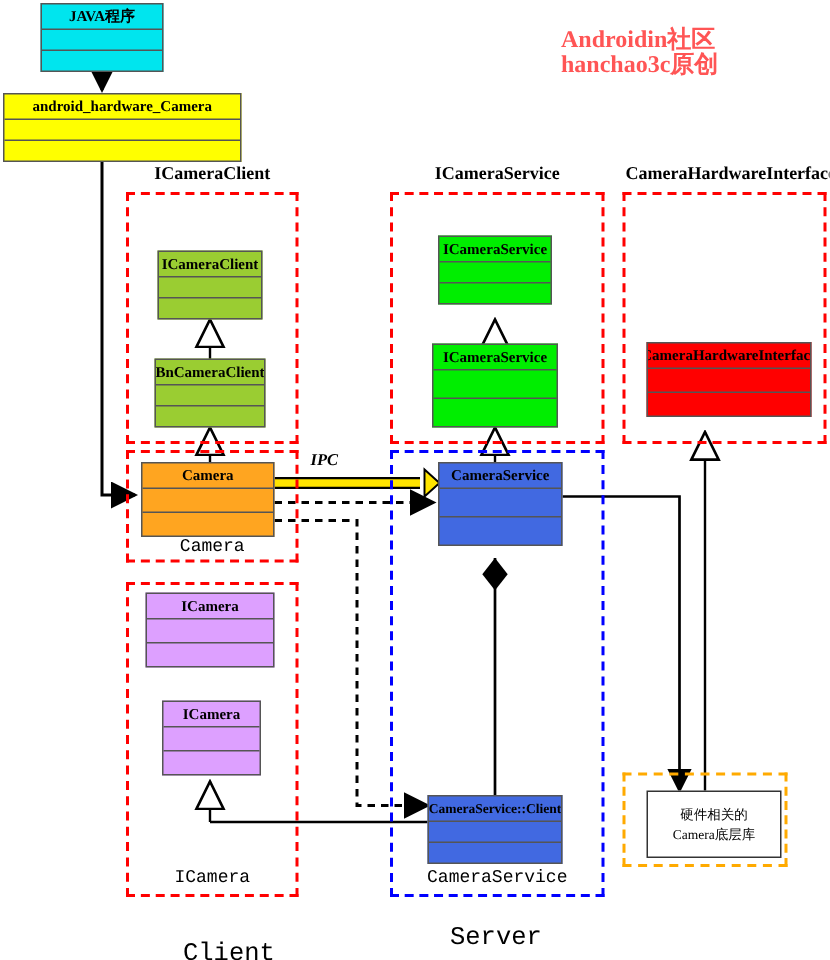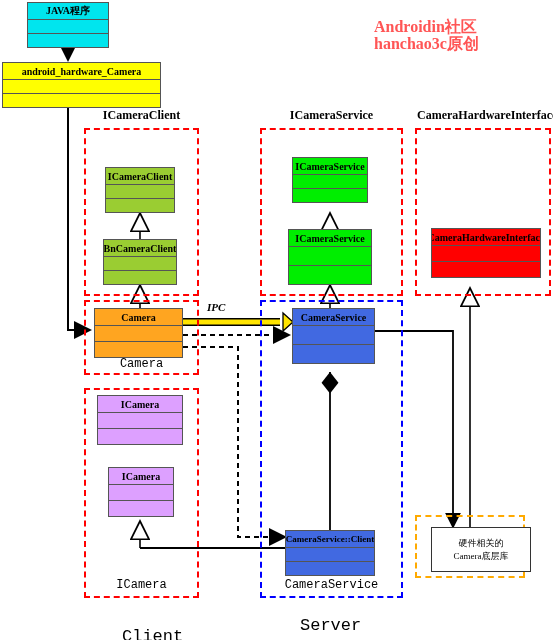--- a/index.html
+++ b/index.html
@@ -191,21 +191,21 @@
     <div class="r2"></div>
     <div class="r3"></div>
   </div>
 
   <div class="uml c-blue" style="left:285px;top:530px;width:90px;height:46px;">
     <div class="hdr" style="font-size:9px;">CameraService::Client</div>
     <div class="r2"></div>
     <div class="r3"></div>
   </div>
 
-  <div class="plainbox" style="left:431px;top:527px;width:100px;height:45px;text-align:right;">
+  <div class="plainbox" style="left:431px;top:527px;width:90px;height:45px;text-align:right;">
     <div>硬件相关的</div>
     <div>Camera底层库</div>
   </div>
 
   <div class="ipc" style="left:207px;top:301px;font-style:italic;">IPC</div>
 
   <div class="note" style="left:374px;top:18px;">
     <div>Androidin社区</div>
     <div>hanchao3c原创</div>
   </div>

